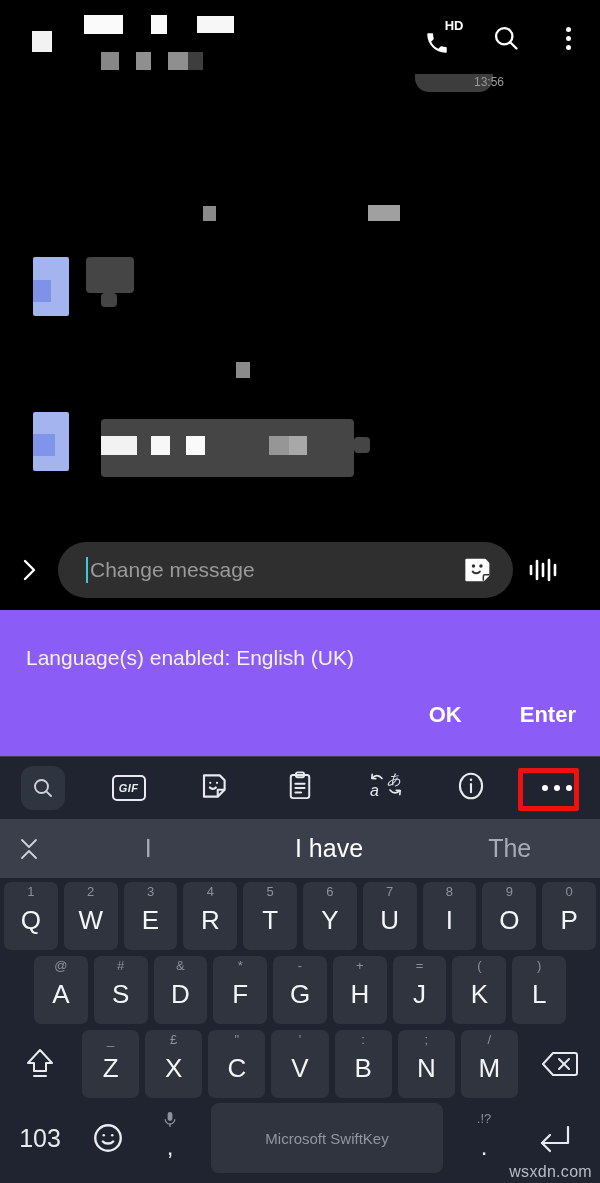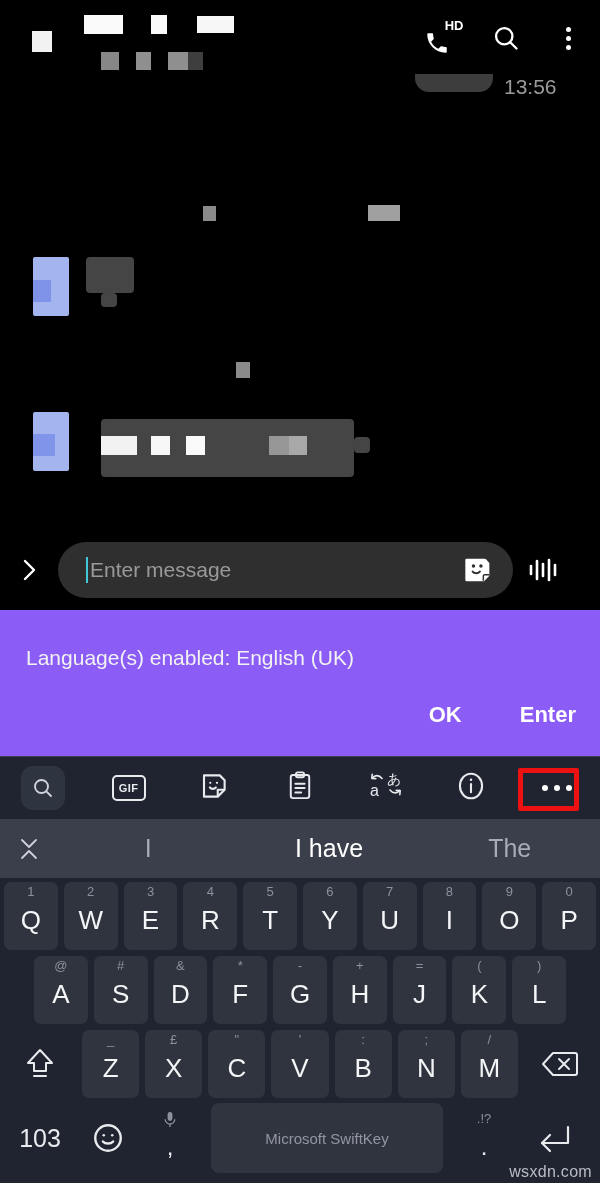--- a/index.html
+++ b/index.html
@@ -47,22 +47,22 @@
     background: #000;
     overflow: hidden;
   }
   .partial-bubble {
     position: absolute; left: 415px; top: 2px;
     width: 78px; height: 18px;
     background: #3d3d3d;
     border-radius: 0 0 14px 14px;
   }
   .partial-time {
-    position: absolute; left: 504px; top: 3px;
-    color: #9a9a9a; font-size: 21px;
+    position: absolute; left: 474px; top: 3px;
+    color: #9a9a9a; font-size: 12px;
   }
   .avatar {
     position: absolute;
     width: 36px; border-radius: 2px;
   }
   .bubble {
     position: absolute;
     background: #454545;
     border-radius: 4px;
   }
@@ -125,21 +125,21 @@
     background: none; border: none;
     font-family: "Liberation Sans", sans-serif;
     cursor: pointer;
   }
 
   
   .kb-toolbar {
     position: absolute; left: 0; top: 757px;
     width: 600px; height: 62px;
     background: #1f2430;
-    display: flex; align-items: center;
+    display: flex; align-items: center; font-style: italic;
   }
   .tb-item {
     flex: 1;
     height: 62px;
     display: flex; align-items: center; justify-content: center;
     color: #e9eaee;
     position: relative;
   }
   .tb-hl {
     width: 44px; height: 44px;
@@ -322,21 +322,21 @@
   </div>
 
   <div class="msgbar">
     <div class="expand-chevron">
       <svg width="24" height="30" viewBox="0 0 24 30" fill="none" stroke="#fff" stroke-width="2.4" stroke-linecap="round" stroke-linejoin="round">
         <polyline points="8,6 17,15 8,24"></polyline>
       </svg>
     </div>
     <div class="msg-input">
       <span class="caret"></span>
-      <span class="msg-placeholder">Enter message</span>
+      <span class="msg-placeholder">Change message</span>
       <span class="sticker-btn">
         <svg width="32" height="32" viewBox="0 0 24 24">
           <path d="M3.5 3.5h13.5c.5 0 .9.2 1.2.6L20.5 6.8V16a1 1 0 0 1-.3.7l-3.5 3.5a1 1 0 0 1-.7.3H3.5a1 1 0 0 1-1-1V4.5a1 1 0 0 1 1-1z" fill="#fff"></path>
           <circle cx="8.6" cy="9" r="1.3" fill="#2f2f2f"></circle>
           <circle cx="14.2" cy="9" r="1.3" fill="#2f2f2f"></circle>
           <path d="M8 13.2c1.2 1.6 4 1.6 5.4 0" stroke="#2f2f2f" stroke-width="1.5" fill="none" stroke-linecap="round"></path>
           <path d="M20.5 15.5h-3.5a1 1 0 0 0-1 1v3.5" stroke="#2f2f2f" stroke-width="1.1" fill="none"></path>
         </svg>
       </span>
     </div>

